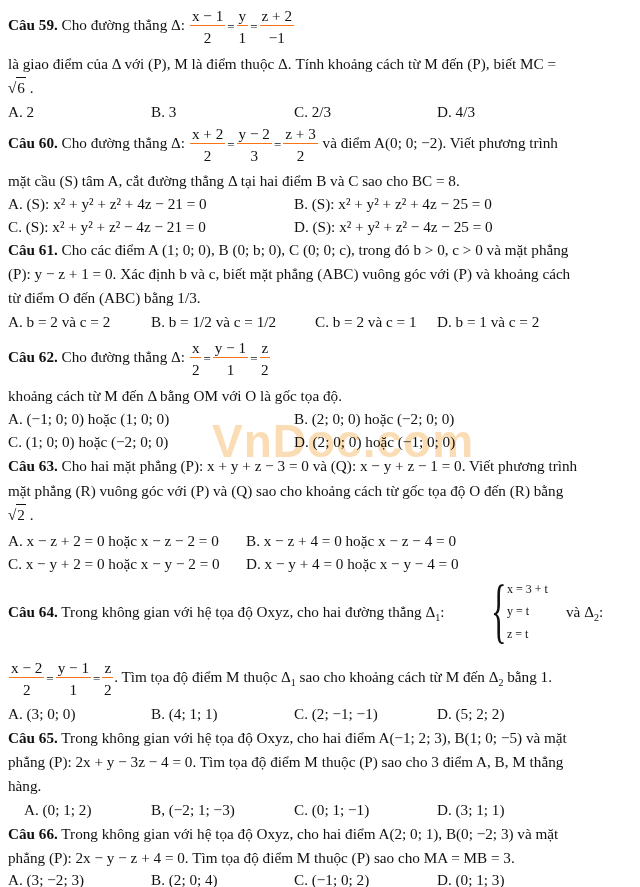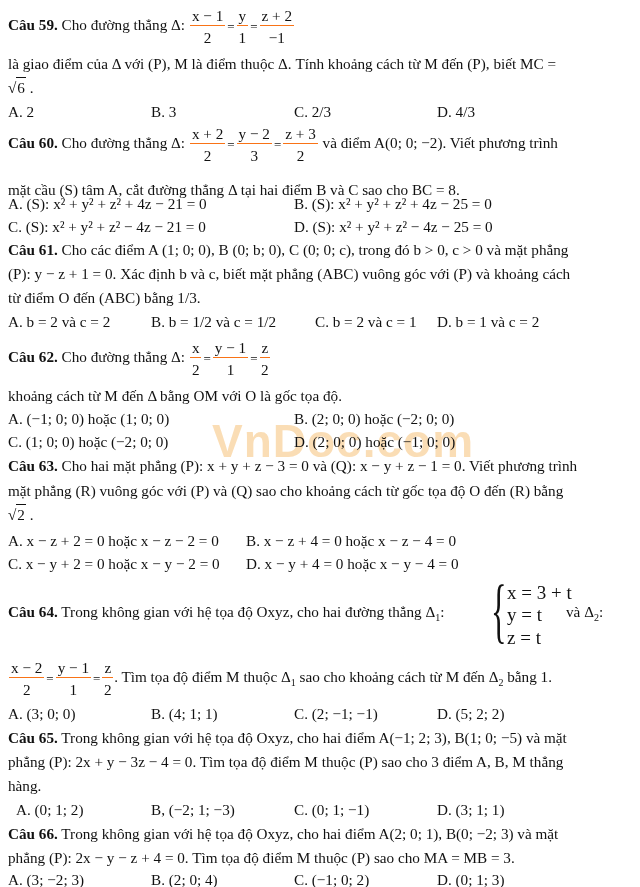--- a/index.html
+++ b/index.html
@@ -17,21 +17,21 @@
   .eq { vertical-align: middle; margin: 0 1px; font-size: 13px; }
   .sqrt { display: inline-block; }
   .sqrt .rad { border-top: 1px solid #111; padding: 1px 1px 0; }
   .watermark {
     position: absolute; left: 212px; top: 418px;
     font-family: "Liberation Sans", "DejaVu Sans", sans-serif;
     font-weight: bold; font-size: 46px; letter-spacing: 1px;
     color: #f6c27a; opacity: 0.55; pointer-events: none;
   }
   .brace { position: absolute; left: 491px; top: 574px; font-size: 72px; font-weight: 100; line-height: 1; transform: scaleX(0.45); transform-origin: left top; color:#111; }
-  .sys { position: absolute; left: 507px; white-space: nowrap; font-size: 19px; }
+  .sys { position: absolute; left: 507px; white-space: nowrap; font-size: 12px; }
   sub { font-size: 10px; }
 </style>
 </head>
 <body>
 
 <div class="watermark">VnDoc.com</div>
 
 <div class="ln" style="top:8px;">
   <span class="b">Câu 59.</span>
   <span>Cho đường thẳng Δ:</span>
@@ -43,21 +43,21 @@
 <div class="opt" style="left:151px;top:104px;">B. 3</div>
 <div class="opt" style="left:294px;top:104px;">C. 2/3</div>
 <div class="opt" style="left:437px;top:104px;">D. 4/3</div>
 
 <div class="ln" style="top:126px;">
   <span class="b">Câu 60.</span>
   <span>Cho đường thẳng Δ:</span>
   <span class="frac"><span class="num">x + 2</span><span class="den">2</span></span><span class="eq">=</span><span class="frac"><span class="num">y − 2</span><span class="den">3</span></span><span class="eq">=</span><span class="frac"><span class="num">z + 3</span><span class="den">2</span></span>
   <span>và điểm A(0; 0; −2). Viết phương trình</span>
 </div>
-<div class="ln" style="top:173px;margin-top:9px;">mặt cầu (S) tâm A, cắt đường thẳng Δ tại hai điểm B và C sao cho BC = 8.</div>
+<div class="ln" style="top:173px;">mặt cầu (S) tâm A, cắt đường thẳng Δ tại hai điểm B và C sao cho BC = 8.</div>
 <div class="opt" style="left:8px;top:196px;">A. (S): x² + y² + z² + 4z − 21 = 0</div>
 <div class="opt" style="left:294px;top:196px;">B. (S): x² + y² + z² + 4z − 25 = 0</div>
 <div class="opt" style="left:8px;top:219px;">C. (S): x² + y² + z² − 4z − 21 = 0</div>
 <div class="opt" style="left:294px;top:219px;">D. (S): x² + y² + z² − 4z − 25 = 0</div>
 
 <div class="ln" style="top:242px;">
   <span class="b">Câu 61.</span>
   <span>Cho các điểm A (1; 0; 0), B (0; b; 0), C (0; 0; c), trong đó b &gt; 0, c &gt; 0 và mặt phẳng</span>
 </div>
 <div class="ln" style="top:266px;">(P): y − z + 1 = 0. Xác định b và c, biết mặt phẳng (ABC) vuông góc với (P) và khoảng cách</div>
@@ -105,21 +105,21 @@
 <div class="opt" style="left:151px;top:706px;">B. (4; 1; 1)</div>
 <div class="opt" style="left:294px;top:706px;">C. (2; −1; −1)</div>
 <div class="opt" style="left:437px;top:706px;">D. (5; 2; 2)</div>
 
 <div class="ln" style="top:730px;">
   <span class="b">Câu 65.</span>
   <span>Trong không gian với hệ tọa độ Oxyz, cho hai điểm A(−1; 2; 3), B(1; 0; −5) và mặt</span>
 </div>
 <div class="ln" style="top:754px;">phẳng (P): 2x + y − 3z − 4 = 0. Tìm tọa độ điểm M thuộc (P) sao cho 3 điểm A, B, M thẳng</div>
 <div class="ln" style="top:778px;">hàng.</div>
-<div class="opt" style="left:16px;top:802px;">A. (0; 1; 2)</div>
+<div class="opt" style="left:24px;top:802px;">A. (0; 1; 2)</div>
 <div class="opt" style="left:151px;top:802px;">B, (−2; 1; −3)</div>
 <div class="opt" style="left:294px;top:802px;">C. (0; 1; −1)</div>
 <div class="opt" style="left:437px;top:802px;">D. (3; 1; 1)</div>
 
 <div class="ln" style="top:826px;">
   <span class="b">Câu 66.</span>
   <span>Trong không gian với hệ tọa độ Oxyz, cho hai điểm A(2; 0; 1), B(0; −2; 3) và mặt</span>
 </div>
 <div class="ln" style="top:850px;">phẳng (P): 2x − y − z + 4 = 0. Tìm tọa độ điểm M thuộc (P) sao cho MA = MB = 3.</div>
 <div class="opt" style="left:8px;top:872px;">A. (3; −2; 3)</div>

